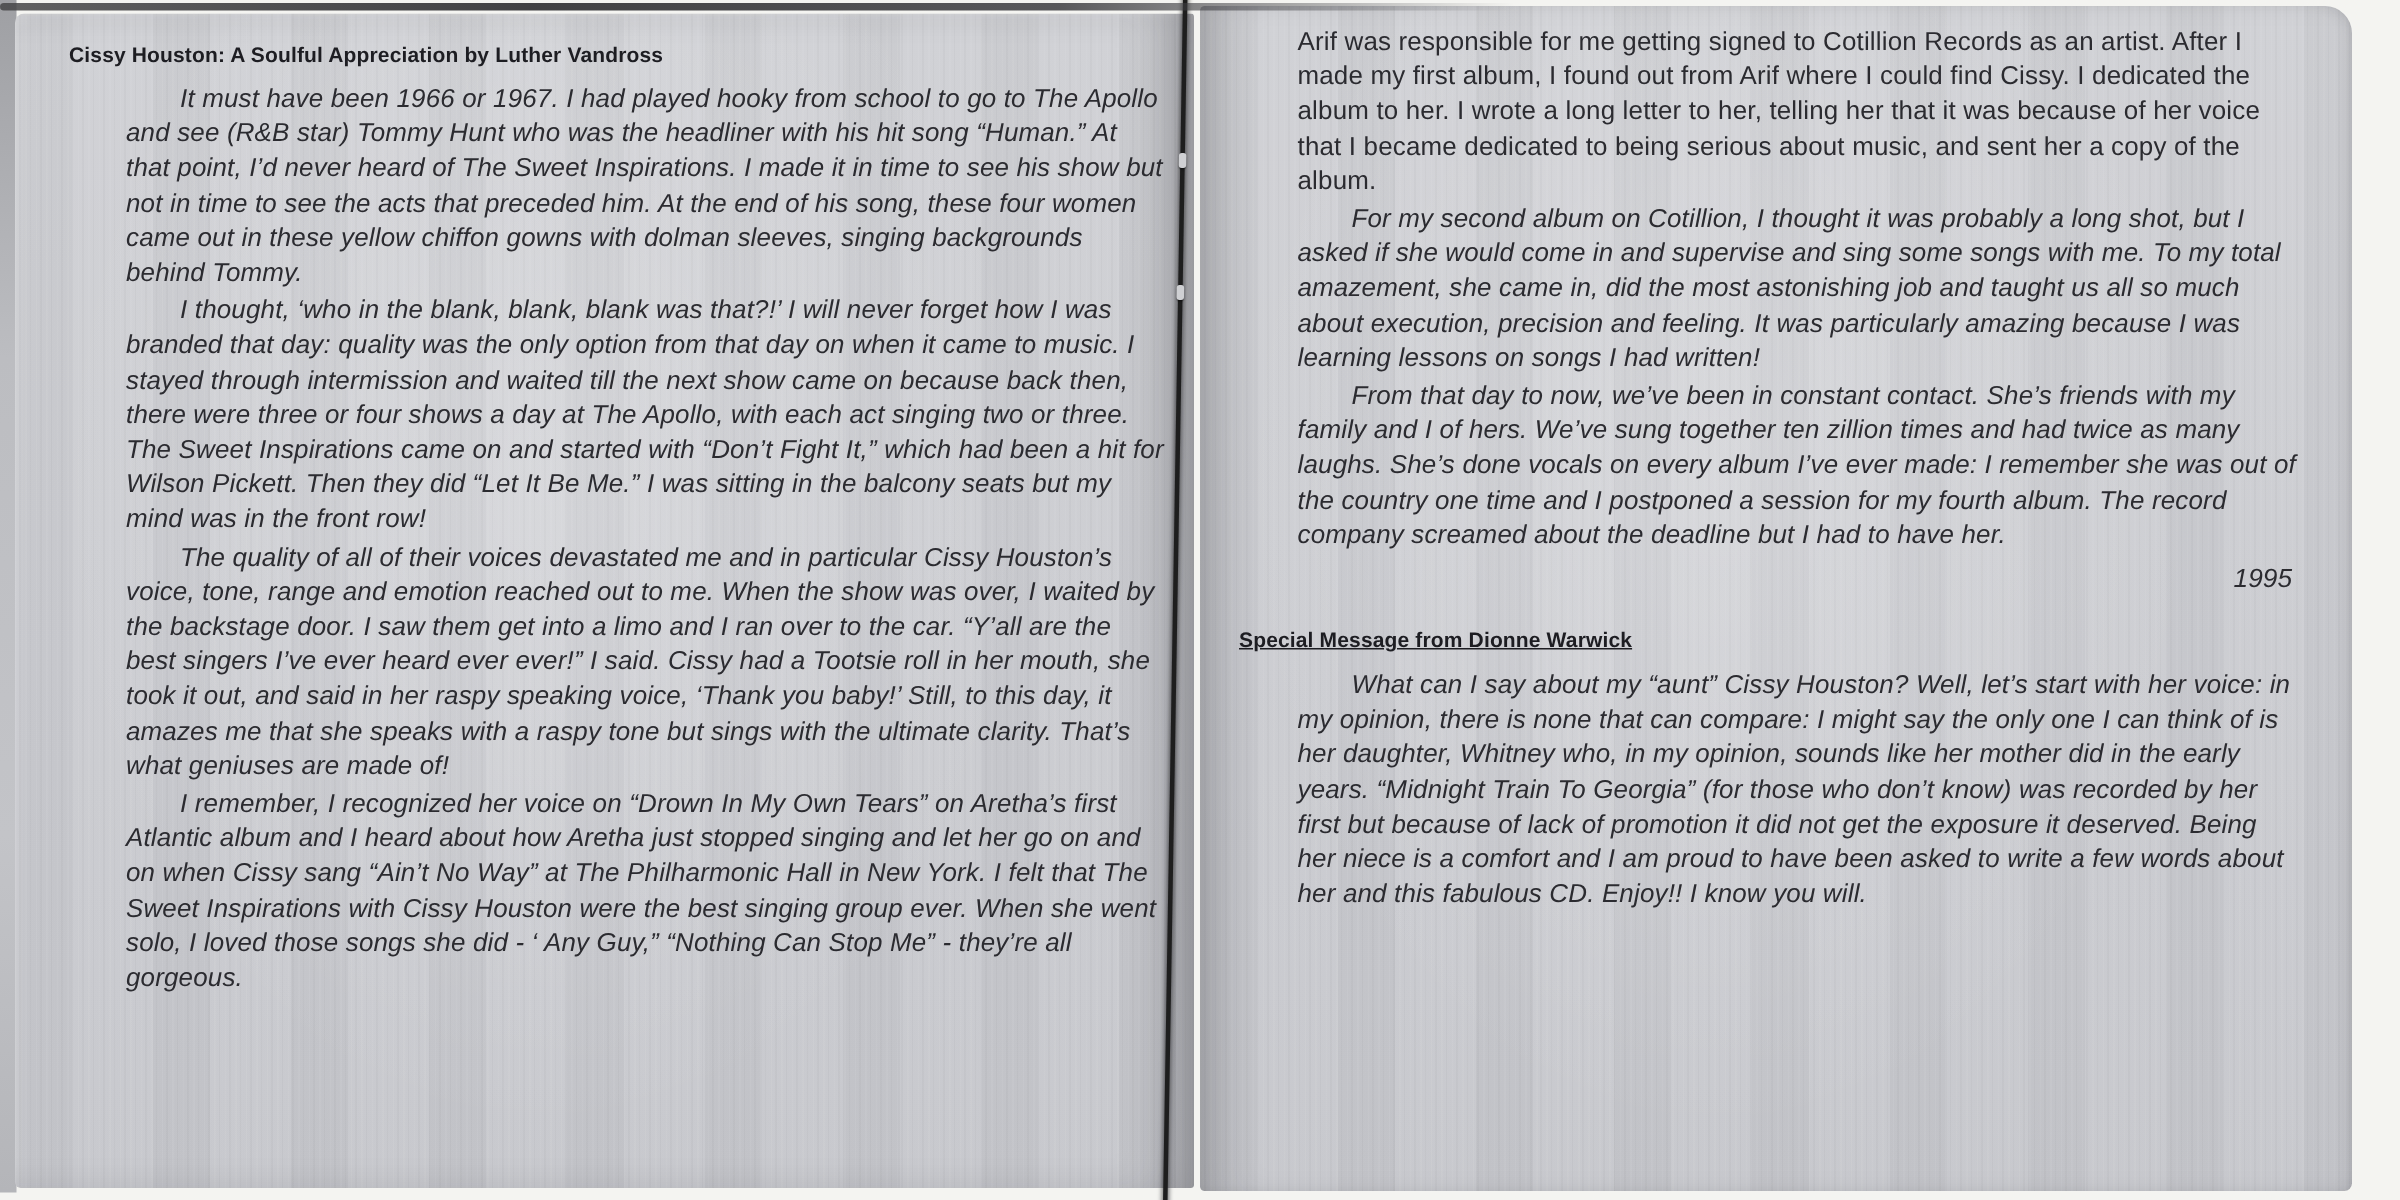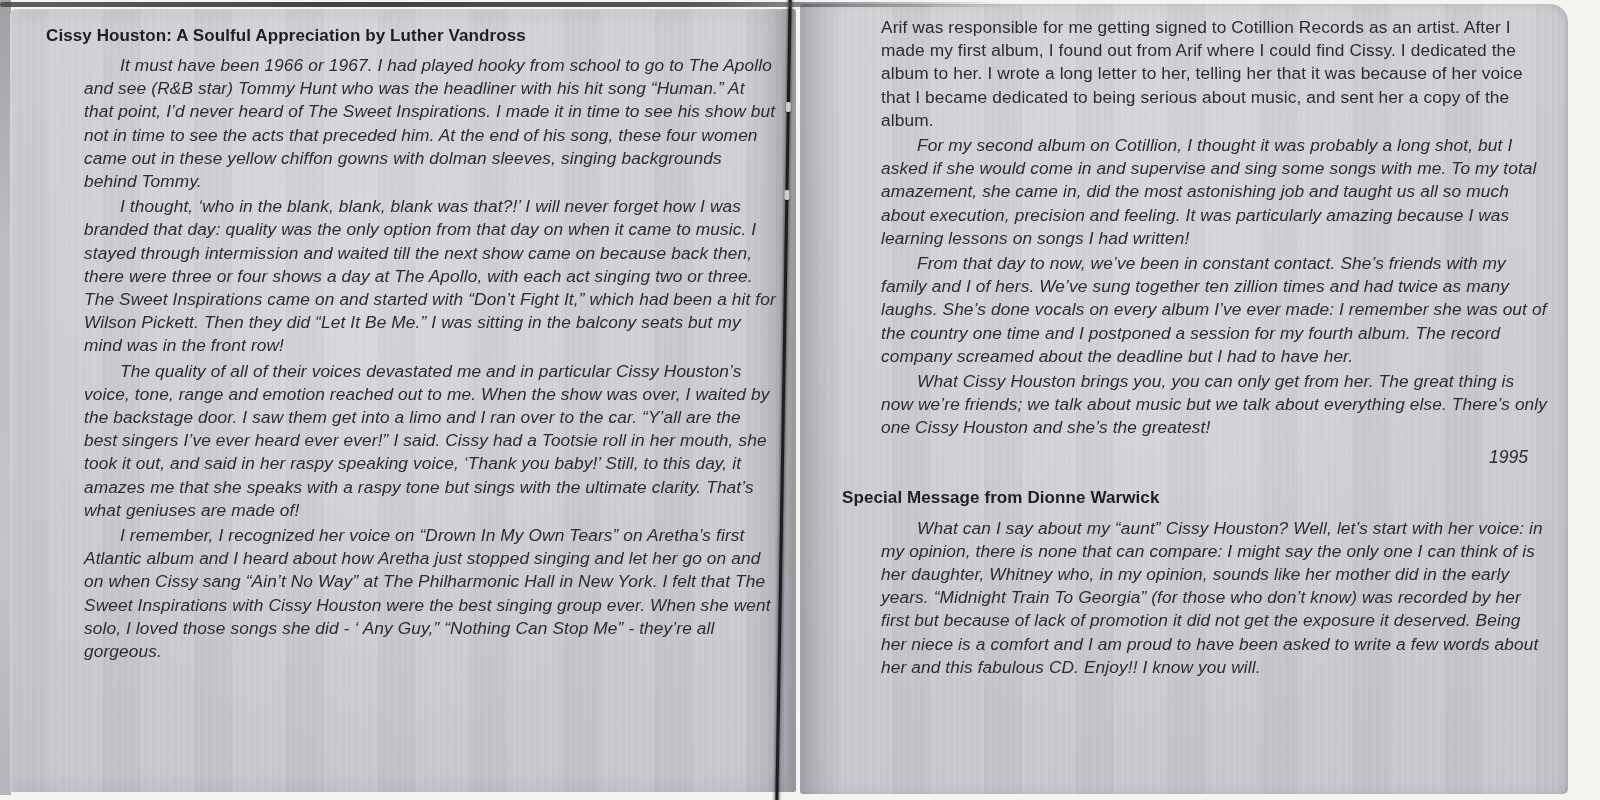--- a/index.html
+++ b/index.html
@@ -58,28 +58,28 @@
   }
   .staple{
     position:absolute;left:-1px;width:5px;height:10px;
     background:#cfd0d3;border-radius:2px;
     box-shadow:0 1px 1px rgba(0,0,0,.4);
   }
   .staple.s1{top:108px;}
   .staple.s2{top:196px;}
   .inner{position:absolute;inset:0;color:var(--text,#2b2b30);}
   .page-left .inner{padding:14px 24px 0 28px;}
-  .page-right .inner{padding:12px 36px 0 40px;}
+  .page-right .inner{padding:12px 36px 0 24px;}
   h1,h2{
-    font-size:17px;line-height:26px;font-weight:bold;
+    font-size:14px;line-height:26px;font-weight:bold;
     color:var(--heading-text,#1d1d22);
     letter-spacing:.1px;
     margin:0 0 5px 8px;
   }
-  .page-right h2{margin:16px 0 6px 2px;}
+  .page-right h2{margin:16px 0 6px 2px;text-decoration:underline;}
   p{
     font-size:17.3px;line-height:23.2px;
     letter-spacing:.12px;
     margin:0 0 2px 46px;
     width:692px;
     text-align:left;
     color:var(--text,#2b2b30);
   }
   .page-right p{margin-left:41px;width:668px;}
   .indent{text-indent:36px;font-style:italic;}
@@ -114,20 +114,19 @@
   <div class="spine">
     <span class="staple s1"></span>
     <span class="staple s2"></span>
   </div>
 
   <div class="page page-right">
     <div class="inner">
       <p class="noindent">Arif was responsible for me getting signed to Cotillion Records as an artist. After I made my first album, I found out from Arif where I could find Cissy. I dedicated the album to her. I wrote a long letter to her, telling her that it was because of her voice that I became dedicated to being serious about music, and sent her a copy of the album.</p>
       <p class="indent">For my second album on Cotillion, I thought it was probably a long shot, but I asked if she would come in and supervise and sing some songs with me. To my total amazement, she came in, did the most astonishing job and taught us all so much about execution, precision and feeling. It was particularly amazing because I was learning lessons on songs I had written!</p>
       <p class="indent">From that day to now, we’ve been in constant contact. She’s friends with my family and I of hers. We’ve sung together ten zillion times and had twice as many laughs. She’s done vocals on every album I’ve ever made: I remember she was out of the country one time and I postponed a session for my fourth album. The record company screamed about the deadline but I had to have her.</p>
-      <p class="indent">What Cissy Houston brings you, you can only get from her. The great thing is now we’re friends; we talk about music but we talk about everything else. There’s only one Cissy Houston and she’s the greatest!</p>
       <div class="date-line year">1995</div>
       <h2>Special Message from Dionne Warwick</h2>
       <p class="indent">What can I say about my “aunt” Cissy Houston?  Well, let’s start with her voice: in my opinion, there is none that can compare: I might say the only one I can think of is her daughter, Whitney who, in my opinion, sounds like her mother did in the early years. “Midnight Train To Georgia” (for those who don’t know) was recorded by her first but because of lack of promotion it did not get the exposure it deserved.  Being her niece is a comfort and I am proud to have been asked to write a few words about her and this fabulous CD.  Enjoy!! I know you will.</p>
     </div>
   </div>
 
 </div>
 
 </body></html>

